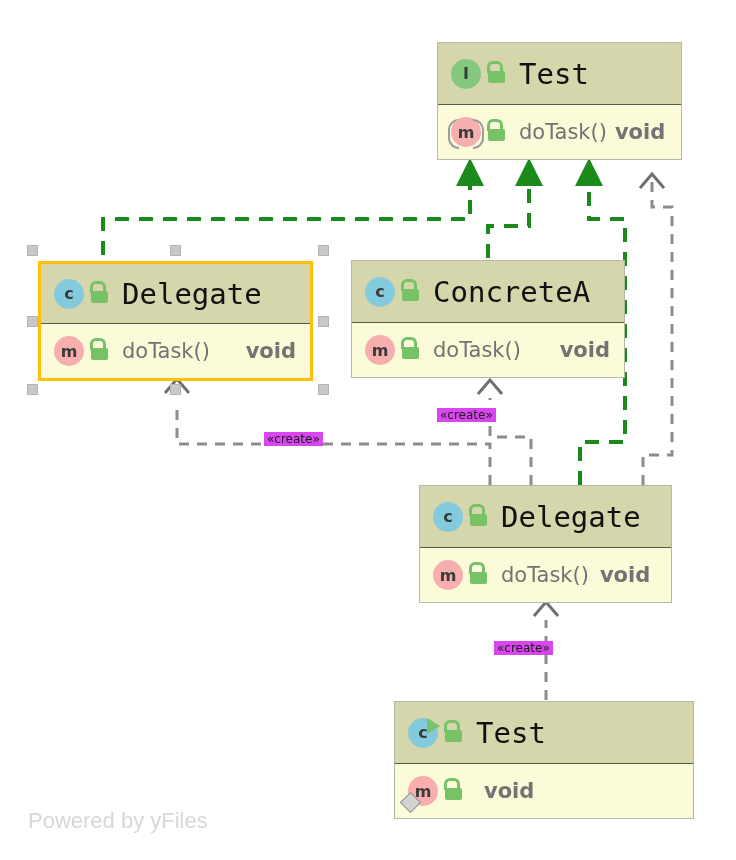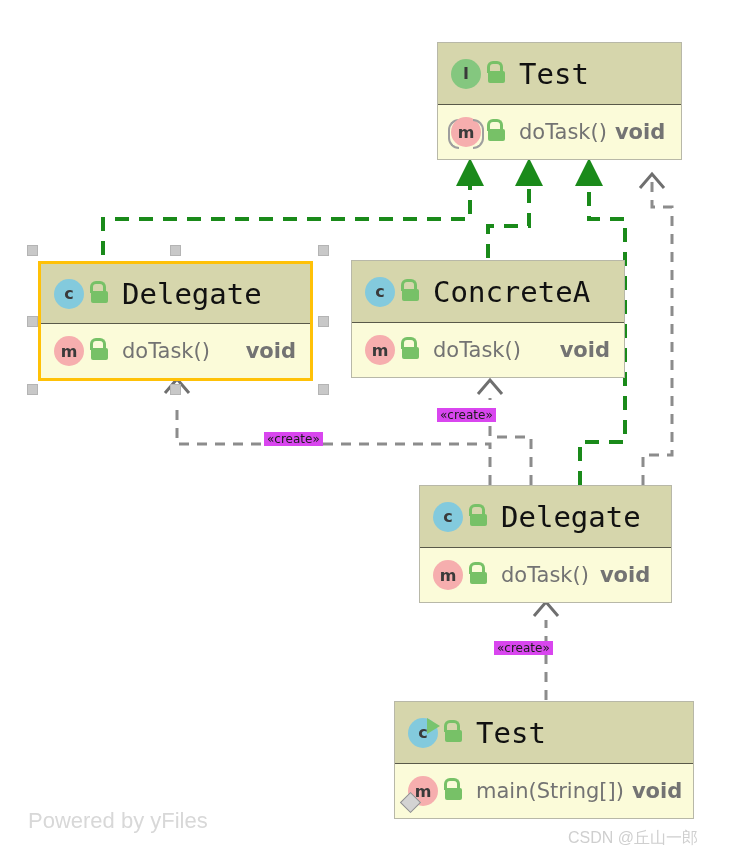--- a/index.html
+++ b/index.html
@@ -396,23 +396,21 @@
     <div class="uml-section">
       <span class="badge meth">
         <span class="disc">m</span>
         <span class="static-diamond"></span>
       </span>
       <span class="lock">
         <span class="shackle"></span>
           <span class="body"></span>
       </span>
       <span class="uml-member">
-        <span class="mname">main(String[])</span>
         <span class="mspacer" style="flex:0 0 7px;"></span>
         <span class="mtype">void</span>
       </span>
     </div>
   </div>
 
   <div class="wm-yfiles">Powered by yFiles</div>
-  <div class="wm-csdn">CSDN @丘山一郎</div>
 
 </div>
 
 </body></html>

